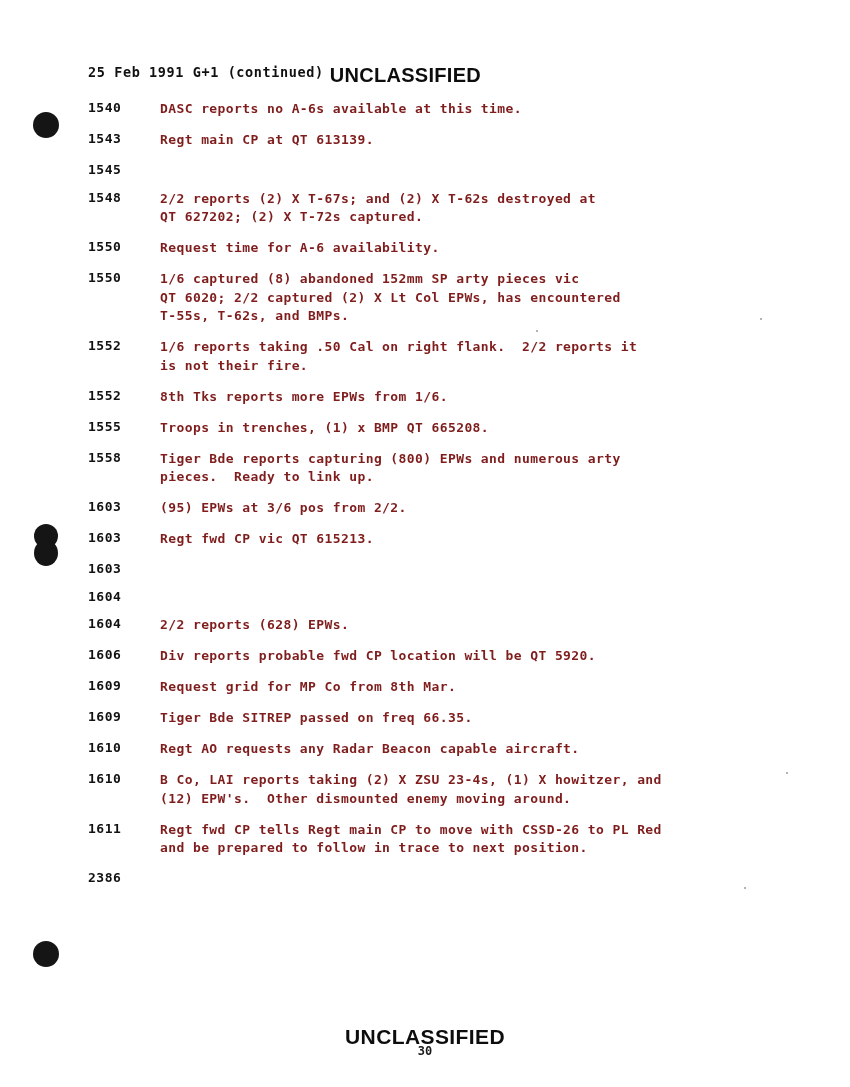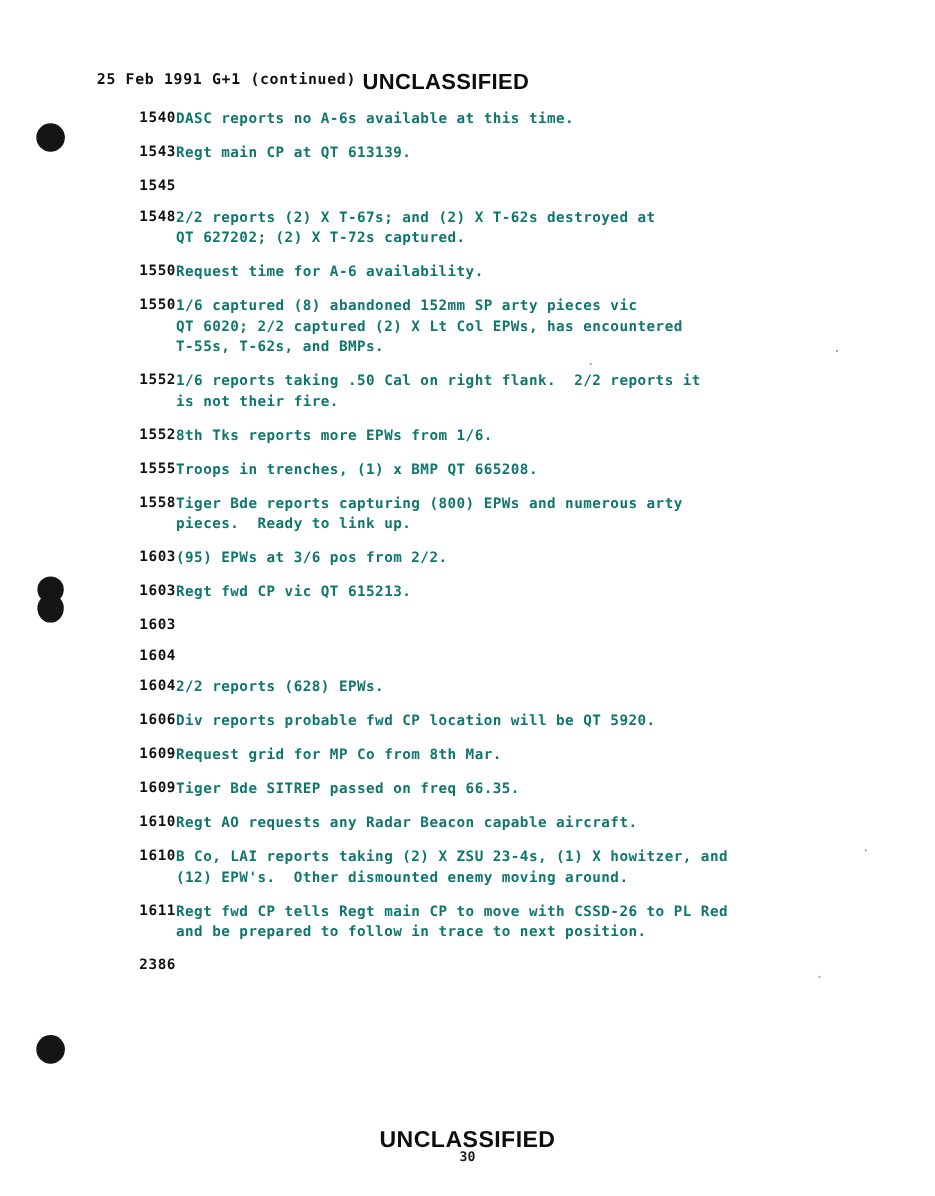--- a/index.html
+++ b/index.html
@@ -57,31 +57,30 @@
   }
   .entry-time {
     width: 72px;
     flex: 0 0 72px;
     font-family: "DejaVu Sans Mono", monospace;
     font-size: 13px;
     font-weight: bold;
     letter-spacing: 0.5px;
     color: #111;
     padding-top: 0px;
-    text-align: right;
   }
   .entry-text {
     flex: 1 1 auto;
     font-family: "DejaVu Sans Mono", monospace;
     font-size: 13px;
     font-weight: bold;
     letter-spacing: 0.4px;
     line-height: 18.5px;
     white-space: pre-wrap;
-    color: #0f766e;
+    color: #7f1d1d;
   }
 
   
   .punch {
     position: absolute;
     background: #151515;
     border-radius: 50%;
   }
   .punch-1 { left: 33px; top: 112px; width: 26px; height: 26px; }
   .punch-2a { left: 34px; top: 524px; width: 24px; height: 24px; }

